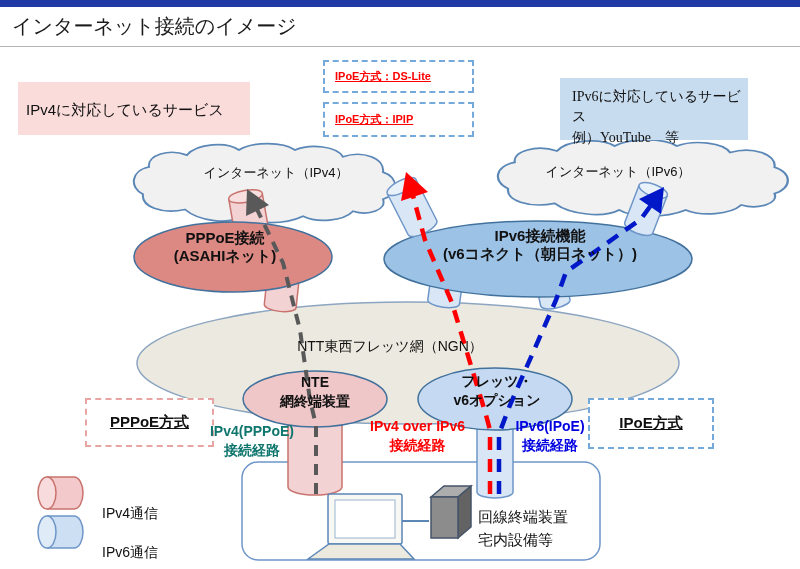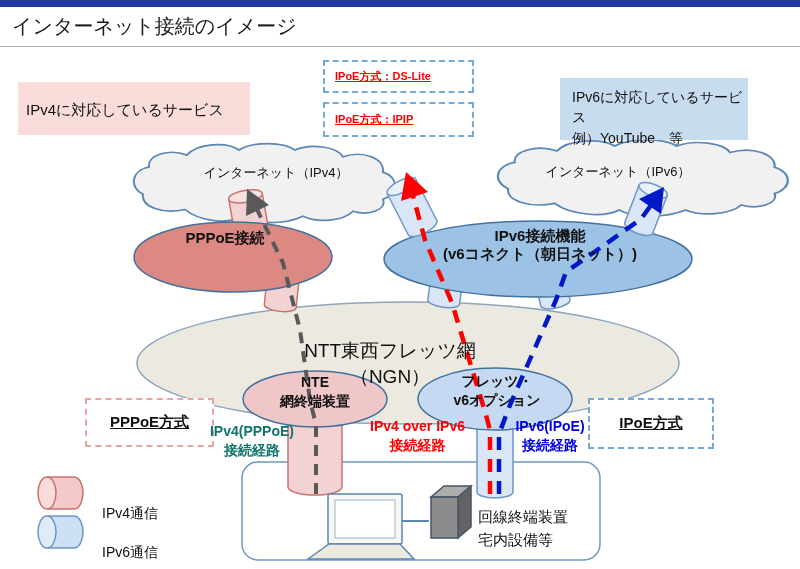--- a/index.html
+++ b/index.html
@@ -5,35 +5,35 @@
   html,body{margin:0;padding:0;background:#fff;}
   .stage{position:relative;width:800px;height:569px;background:#ffffff;
          font-family:"Liberation Sans",sans-serif;overflow:hidden;}
   .abs{position:absolute;}
   .topbar{left:0;top:0;width:800px;height:7px;background:#2139A5;}
   .title{left:12px;top:13px;font-size:20px;color:#1a1a1a;}
   .sep{left:0;top:46px;width:800px;border-top:1px solid #b3b3b3;height:0;}
   .svgwrap{left:0;top:0;width:800px;height:569px;}
   .box-pink{left:18px;top:82px;width:232px;height:53px;background:#FADCDB;}
   .box-pink .t{padding:19px 0 0 8px;font-size:15px;color:#111;}
-  .box-blue{left:560px;top:78px;width:188px;height:62px;background:#C8DCEF;}
+  .box-blue{left:560px;top:78px;width:188px;height:62px;background:#C8DCEF;font-family:Liberation Serif, serif;}
   .box-blue .t{padding:9px 0 0 12px;font-size:14px;color:#111;line-height:1.45;}
   .tag{background:#fff;border:2px dashed #74A9DC;display:flex;align-items:center;}
   .tag .red{color:#FF0000;font-weight:bold;font-size:11px;text-decoration:underline;padding-left:10px;}
   .tag .blk{width:100%;text-align:center;font-size:15px;font-weight:600;color:#111;text-decoration:underline;}
   .tag-dslite{left:323px;top:60px;width:147px;height:29px;}
   .tag-ipip{left:323px;top:102px;width:147px;height:31px;}
   .tag-pppoe{left:85px;top:398px;width:125px;height:45px;border-color:#E8A4A2;}
   .tag-ipoe{left:588px;top:398px;width:122px;height:47px;}
   .lbl{position:absolute;color:#111;}
   .ctr{text-align:center;}
   .cloud-lbl{font-size:13px;}
   .node-lbl{font-size:15px;font-weight:bold;line-height:1.22;}
   .small-node-lbl{font-size:14px;font-weight:bold;line-height:1.35;}
-  .ngn-lbl{font-size:19px;}
+  .ngn-lbl{font-size:14px;}
   .route{font-size:14px;font-weight:bold;line-height:1.35;}
   .route-gray{color:#0f766e;}
   .route-red{color:#FF0000;}
   .route-blue{color:#0000E0;}
   .cpe-lbl{font-size:15px;line-height:1.5;}
   .legend-lbl{font-size:14px;margin-top:20px;}
 </style>
 </head>
 <body>
 
@@ -151,20 +151,21 @@
   </div>
   <div class="abs tag tag-ipoe">
     <span class="blk">IPoE方式</span>
   </div>
 
   <div class="lbl cloud-lbl ctr" style="left:176px;top:164px;width:200px;">インターネット（IPv4）</div>
   <div class="lbl cloud-lbl ctr" style="left:518px;top:163px;width:200px;">インターネット（IPv6）</div>
 
   <div class="lbl node-lbl ctr" style="left:140px;top:229px;width:170px;">
     <div>PPPoE接続</div>
+    <div>(ASAHIネット)</div>
   </div>
   <div class="lbl node-lbl ctr" style="left:418px;top:227px;width:244px;">
     <div>IPv6接続機能</div>
     <div>(v6コネクト（朝日ネット）)</div>
   </div>
   <div class="lbl ngn-lbl ctr" style="left:275px;top:338px;width:230px;">NTT東西フレッツ網（NGN）</div>
   <div class="lbl small-node-lbl ctr" style="left:255px;top:373px;width:120px;">
     <div>NTE</div>
     <div>網終端装置</div>
   </div>

